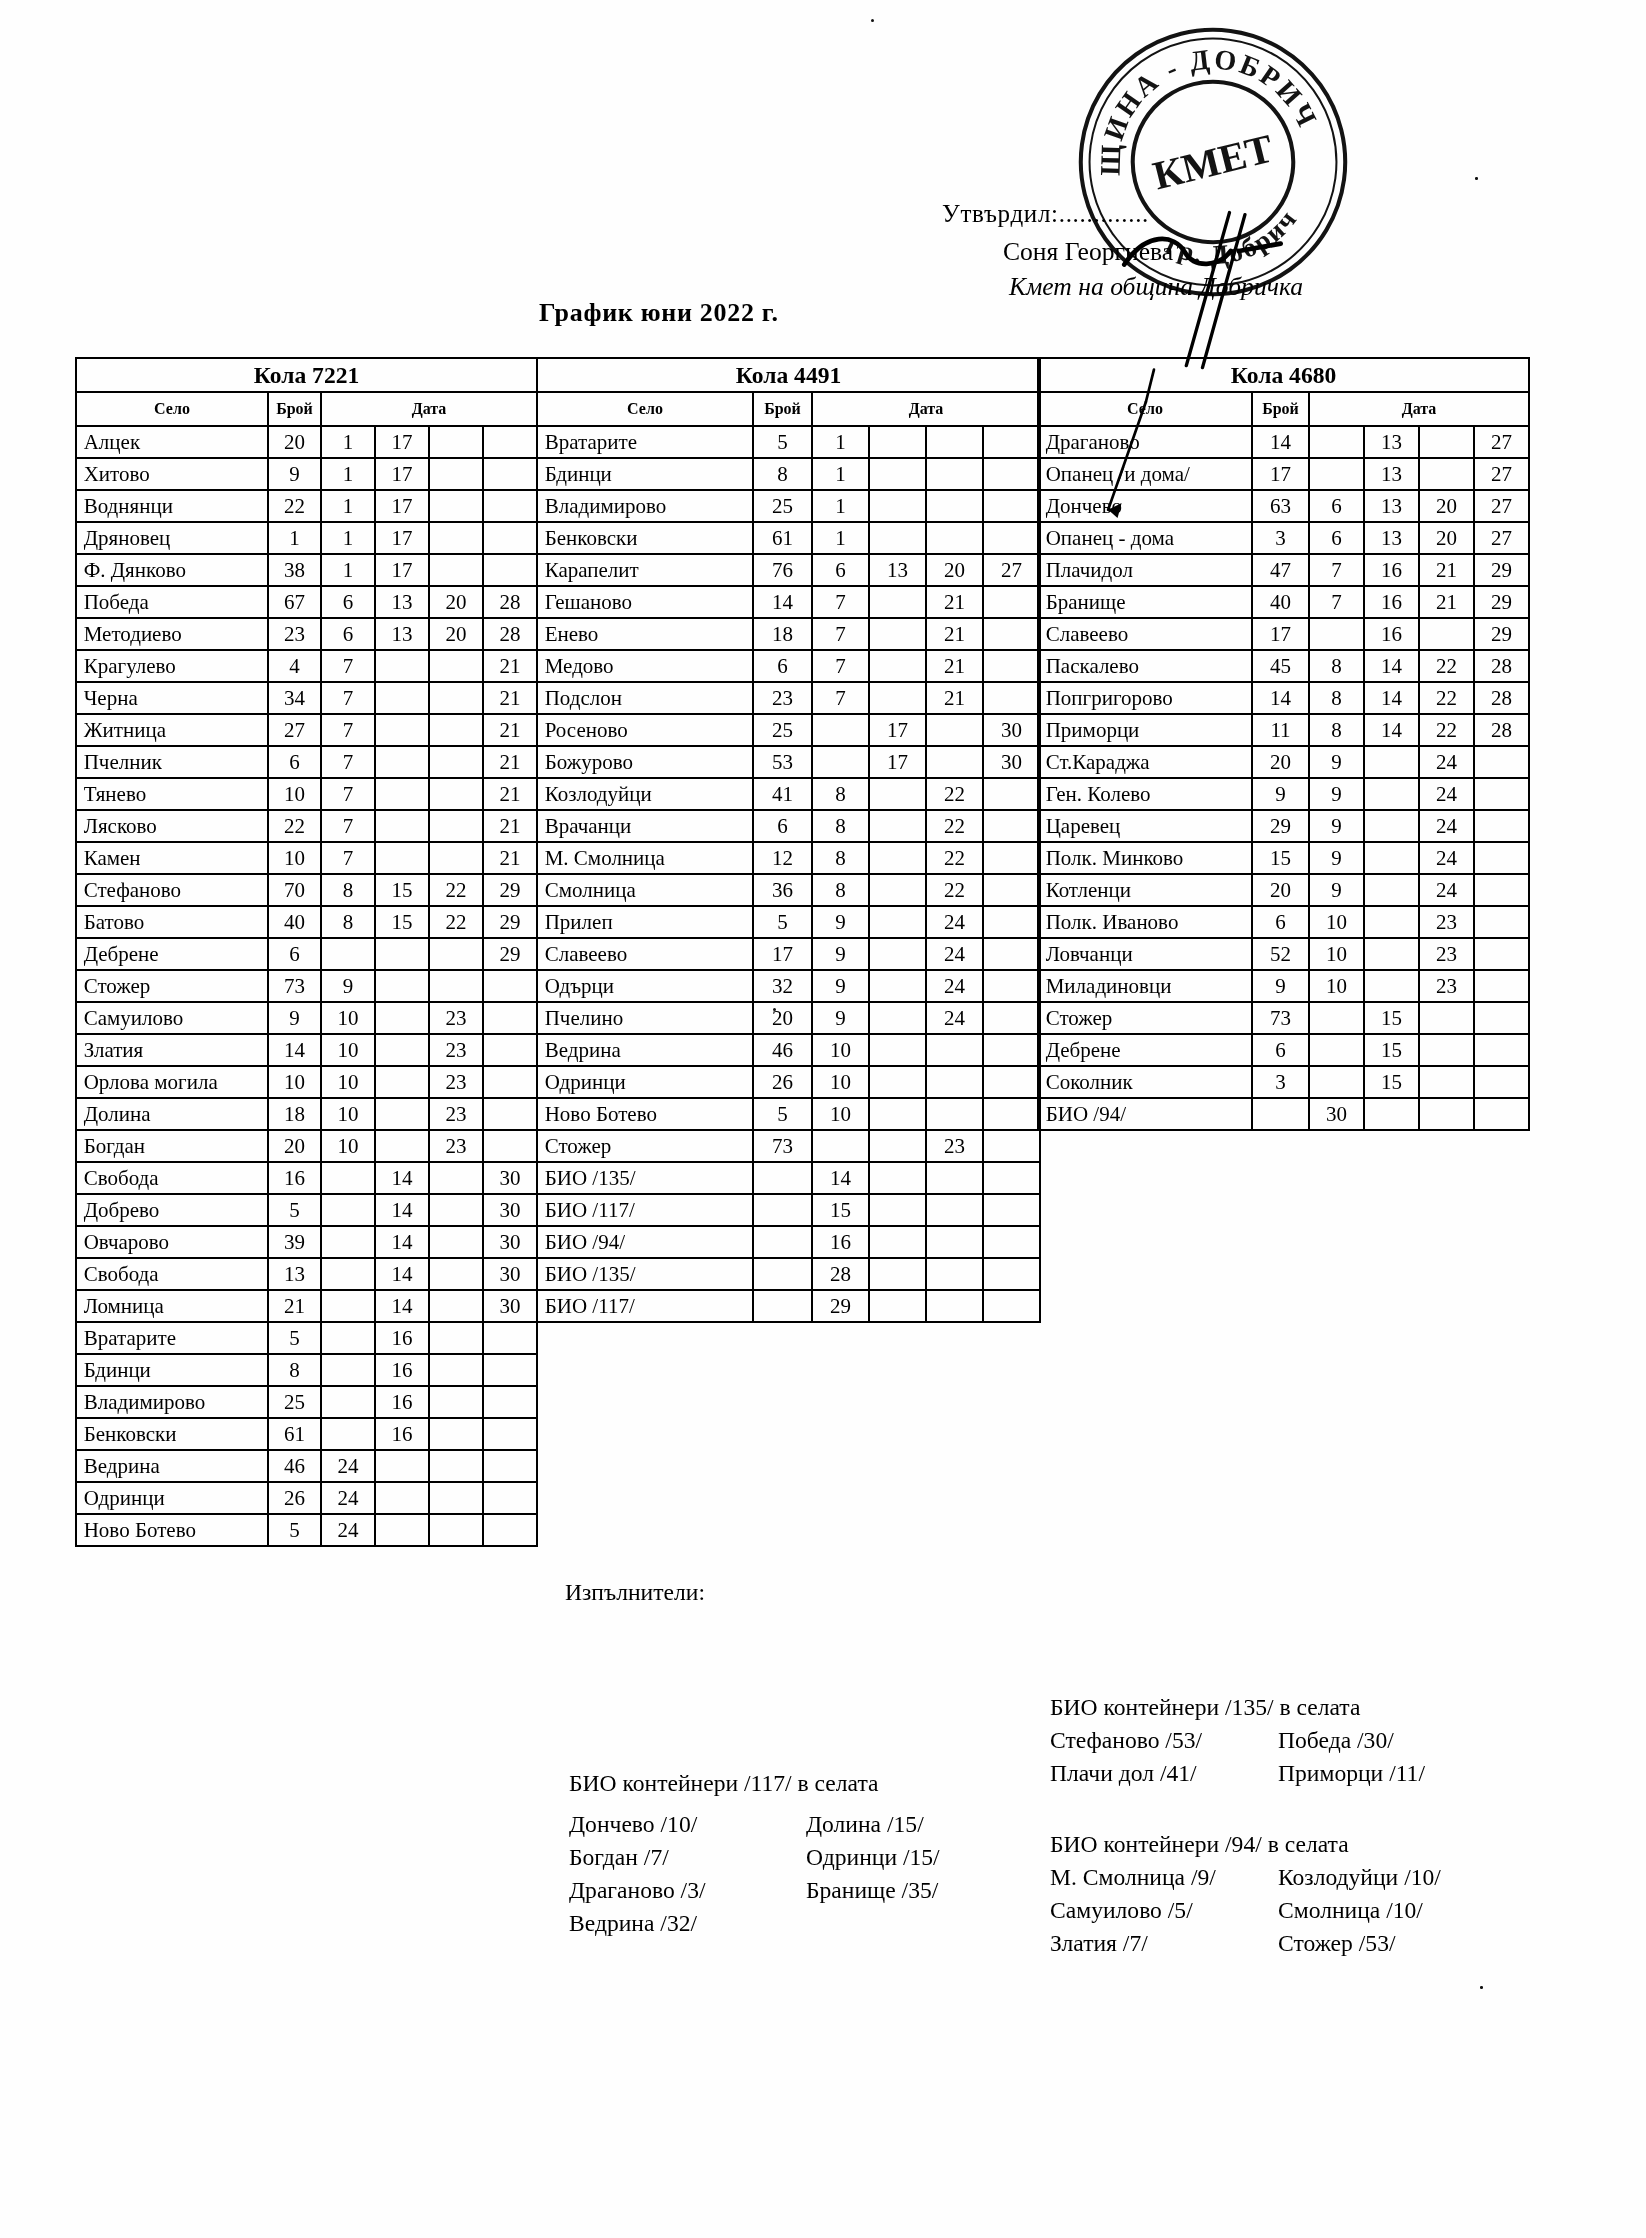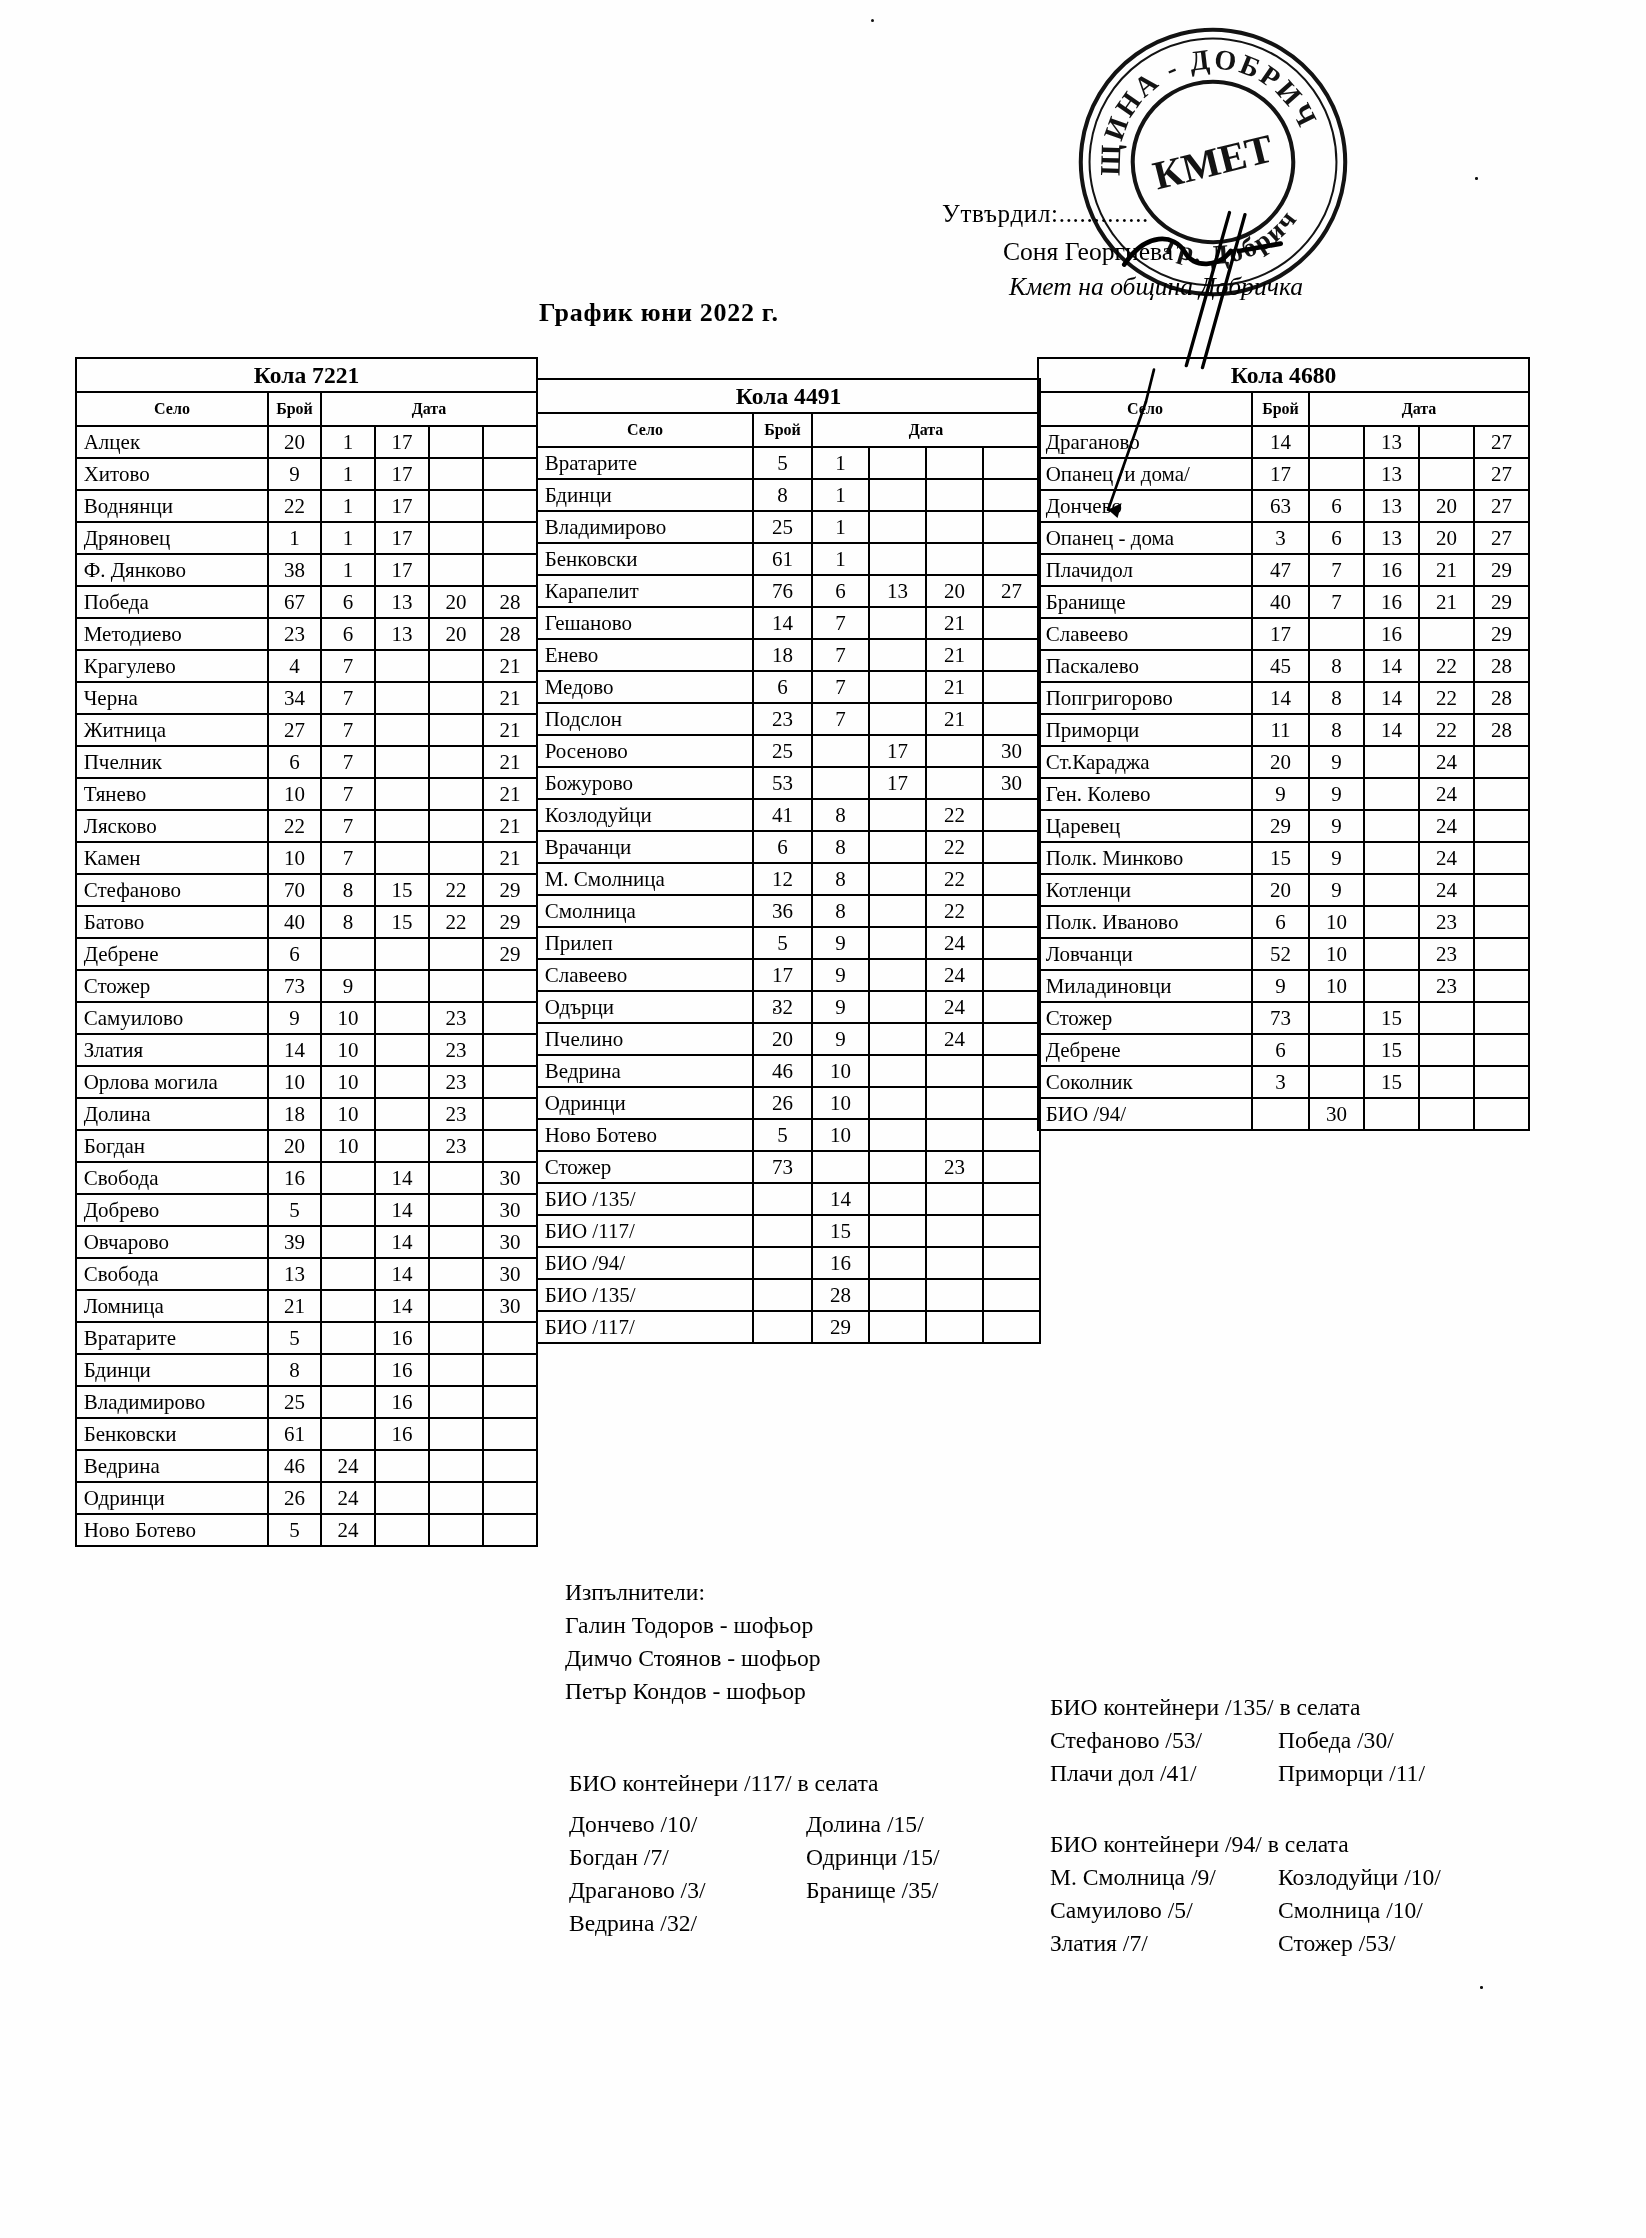--- a/index.html
+++ b/index.html
@@ -19,21 +19,21 @@
   
   table.sched{position:absolute;border-collapse:collapse;table-layout:fixed;background:transparent;}
   table.sched td{
     border:2px solid #000;height:30px;line-height:30px;padding:0 2.7px;
     font-size:21px;white-space:nowrap;overflow:hidden;text-align:center;
   }
   table.sched td.car{height:32px;line-height:32px;font-size:23.6px;font-weight:bold;border-bottom-width:2.7px;}
   table.sched td.hdr{height:32px;line-height:32px;font-size:16px;font-weight:bold;}
   table.sched td.village{text-align:left;padding-left:6.7px;}
   #t1{left:75px;top:357px;width:460px;}
-  #t2{left:536px;top:378px;width:501px;}
+  #t2{left:536px;top:357px;width:501px;}
   #t3{left:1037px;top:357px;width:493px;}
   
   .executors{left:565px;top:1576px;font-size:23.6px;line-height:33px;}
   .bio{font-size:23.6px;line-height:33px;}
   .bio .bio-grid{display:grid;}
   #bio117{left:569px;top:1767px;}
   #bio117 .bio-grid{grid-template-columns:237px auto;margin-top:8px;}
   #bio135{left:1050px;top:1691px;}
   #bio135 .bio-grid{grid-template-columns:228px auto;}
   #bio94{left:1050px;top:1828px;}
@@ -812,25 +812,20 @@
         <td>30</td>
         <td></td>
         <td></td>
         <td></td>
       </tr>
     </tbody>
 </table>
 
 <div class="abs executors">
   <div>Изпълнители:</div>
-  <div>
-      <div>Галин Тодоров - шофьор</div>
-      <div>Димчо Стоянов - шофьор</div>
-      <div>Петър Кондов - шофьор</div>
-    </div>
 </div>
 
 <div class="abs bio" id="bio117">
   <div>БИО контейнери /117/ в селата</div>
   <div class="bio-grid">
       <div>Дончево /10/</div>
       <div>Долина /15/</div>
       <div>Богдан /7/</div>
       <div>Одринци /15/</div>
       <div>Драганово /3/</div>

